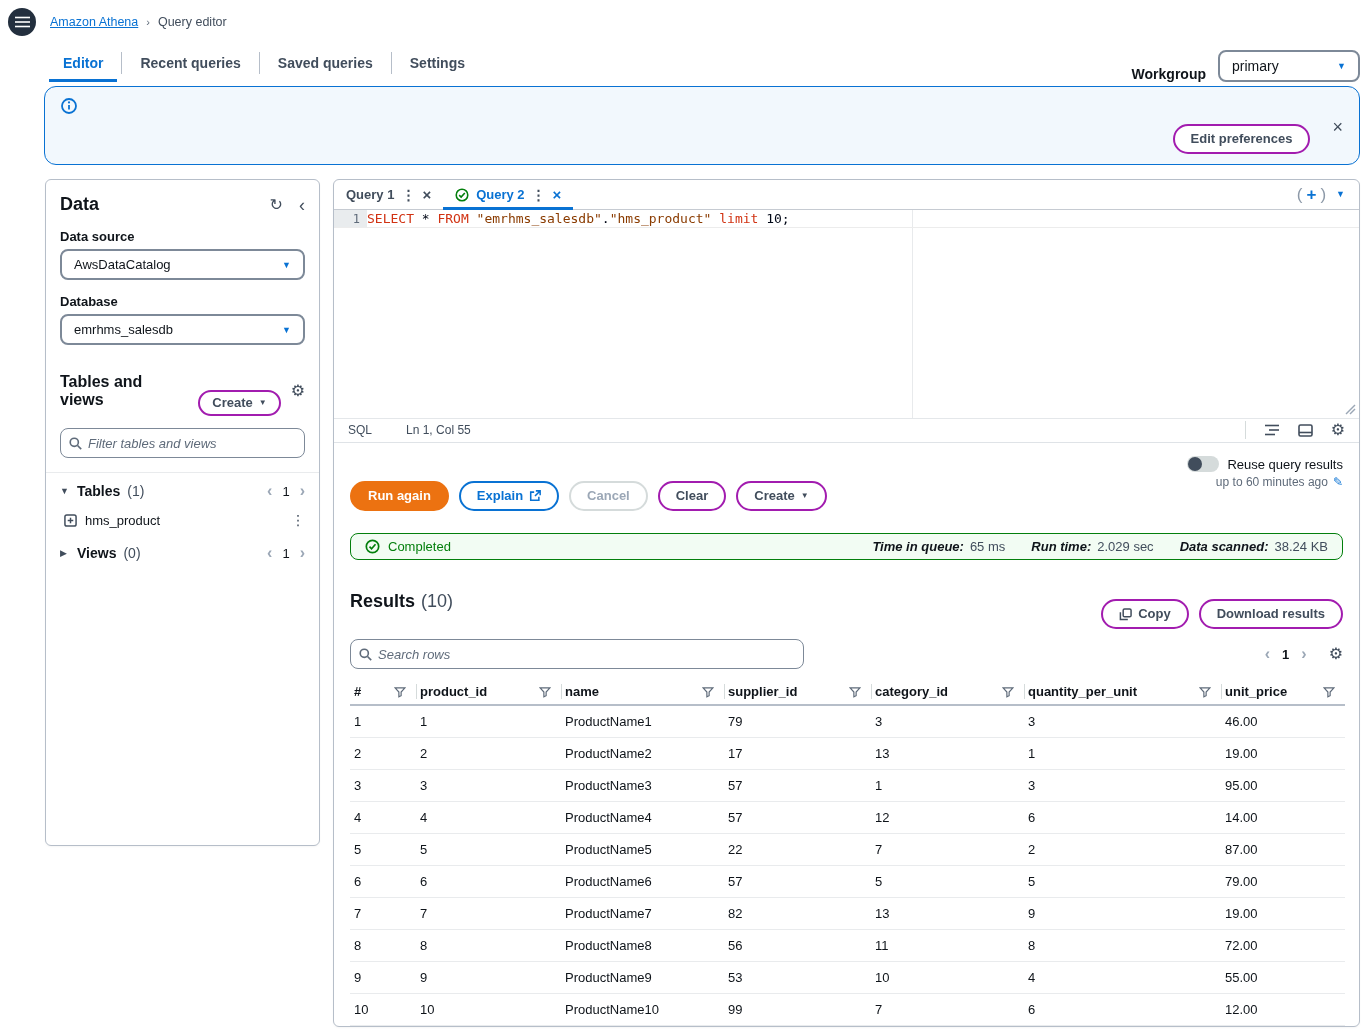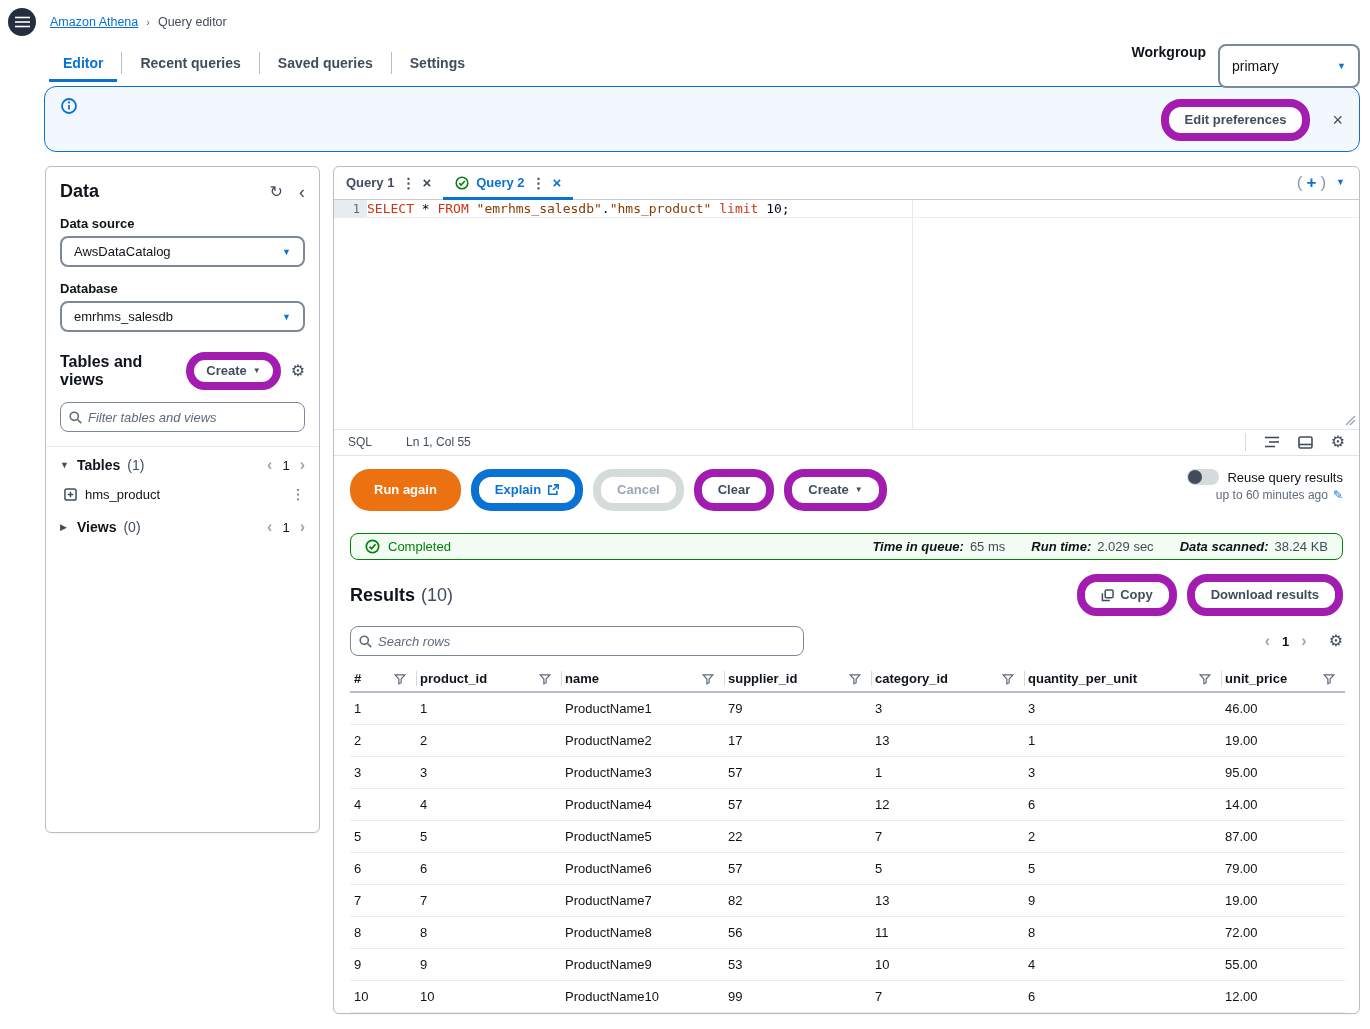--- a/index.html
+++ b/index.html
@@ -17,40 +17,40 @@
   .crumb-sep { color:#5f6b7a; font-size:11px; }
   .crumb-current { color:#414d5c; }
 
   
   .nav-tabs { display:flex; align-items:stretch; height:38px; padding-left:45px; }
   .nav-tab { display:flex; align-items:center; padding:0 18px; font-size:14px; font-weight:bold;
     color:#414d5c; cursor:pointer; position:relative; }
   .nav-tab.active { color:#0972d3; }
   .nav-tab.active::after { content:""; position:absolute; left:4px; right:4px; bottom:0; height:3px; background:#0972d3; }
   .nav-divider { width:1px; background:#b6bec9; margin:8px 0; }
-  .workgroup { margin-left:auto; display:flex; align-items:flex-start; gap:12px; padding-right:10px; }
+  .workgroup { margin-left:auto; display:flex; align-items:flex-end; gap:12px; padding-right:10px; }
   .workgroup-label { font-weight:bold; font-size:14px; }
-  .select { height:44px; border:2px solid #7d8998; border-radius:8px; background:#fff;
+  .select { height:32px; border:2px solid #7d8998; border-radius:8px; background:#fff;
     display:flex; align-items:center; justify-content:space-between; padding:0 12px; cursor:pointer; }
   .select .caret { color:#0972d3; font-size:9px; margin-left:8px; }
   .workgroup .select { width:142px; font-size:14px; }
 
   
   .banner { margin:4px 10px 14px 44px; border:1px solid #0972d3; background:#f2f8fd; border-radius:12px;
     padding:10px 16px; display:flex; align-items:flex-start; }
   .banner-texts { margin-left:10px; }
   .banner-title { font-weight:bold; font-size:13px; }
   .banner-sub { font-size:13px; margin-top:3px; color:#0f141a; }
   .banner-right { margin-left:auto; display:flex; align-items:center; gap:22px; padding-top:2px; }
   .close-x { background:none; border:none; color:#414d5c; font-size:18px; line-height:16px; cursor:pointer; }
 
   
-  .btn { display:inline-flex; align-items:center; gap:6px; border-radius:20px; border:8px solid #a21caf;
+  .btn { display:inline-flex; align-items:center; gap:6px; border-radius:20px; border:2px solid #a21caf;
     background:#fff; color:#414d5c; font-weight:bold; font-size:13px; padding:4px 16px; line-height:18px;
-    cursor:pointer; white-space:nowrap; font-family:inherit; }
+    cursor:pointer; white-space:nowrap; font-family:inherit;margin-top:25px; }
   .btn.primary { background:#ec7211; border-color:#ec7211; color:#fff; }
   .btn.blue { border-color:#0972d3; color:#0972d3; }
   .btn.disabled { border-color:#d5dbdb; color:#9ba7b6; cursor:default; }
   .btn .caret { font-size:8px; }
   .icon-btn { background:none; border:none; color:#414d5c; cursor:pointer; font-size:16px; line-height:1;
     display:inline-flex; align-items:center; }
 
   
   .content { display:flex; gap:13px; padding:0 10px 14px 45px; align-items:flex-start; }
   .card { background:#fff; border:1px solid #b6bec9; border-radius:6px; box-shadow:0 1px 2px rgba(0,0,0,0.04); }

